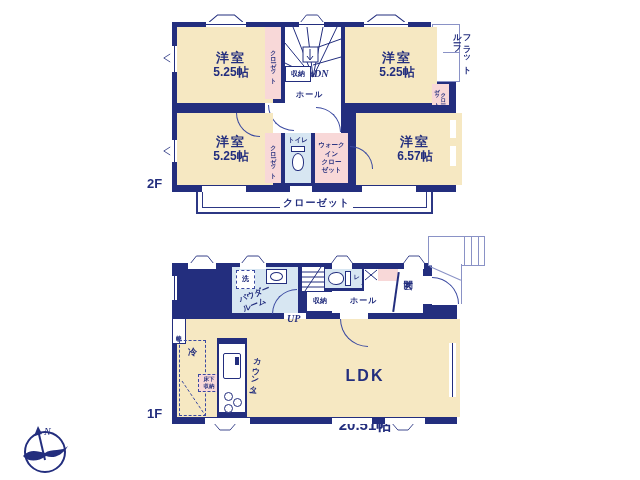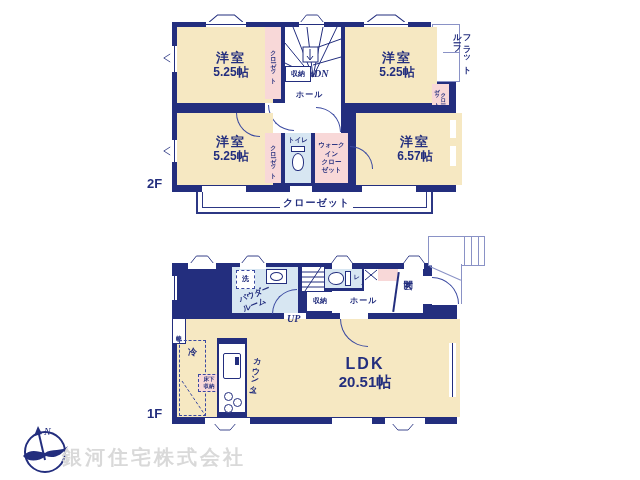--- a/index.html
+++ b/index.html
@@ -230,21 +230,21 @@
   <div class="abs white" style="left:364px;top:281px;width:38px;height:12px;"></div>
 
   <div class="abs white" style="left:332px;top:291px;width:66px;height:22px;"></div>
   <div class="abs lbl" style="left:350px;top:296px;font-size:8px;font-weight:600;letter-spacing:1px;">ホール</div>
   <div class="abs white" style="left:398px;top:269px;width:25px;height:44px;"></div>
   <div class="abs" style="left:395px;top:272px;width:1.5px;height:40px;background:#232e7e;transform:rotate(8deg);"></div>
   <div class="abs lbl vtext" style="left:403px;top:273px;height:36px;font-size:9px;font-weight:600;">玄関</div>
   <div class="abs white" style="left:423px;top:276px;width:9px;height:28px;"></div>
 
   <div class="abs room" style="left:177px;top:319px;width:271px;height:98px;"></div>
-  <div class="abs lbl ctr" style="left:310px;top:355px;width:110px;">
+  <div class="abs lbl ctr" style="left:310px;top:367px;width:110px;gap:31px;">
     <span style="font-size:16px;font-weight:600;letter-spacing:2px;">LDK</span>
     <span style="font-size:15px;font-weight:600;">20.51帖</span>
   </div>
   <div class="arc bl" style="left:340px;top:319px;width:27px;height:27px;"></div>
   <div class="abs winH" style="left:340px;top:313px;width:28px;height:6px;background:#fff;"></div>
 
   <div class="abs white ctr" style="left:172px;top:318px;width:14px;height:26px;border:1.5px solid #232e7e;box-sizing:border-box;">
     <span class="lbl vtext" style="font-size:5.5px;font-weight:600;">収納</span>
   </div>
 
@@ -318,15 +318,14 @@
 
   <div class="abs" style="left:18px;top:422px;width:54px;height:54px;">
     <svg width="54" height="54" viewBox="0 0 54 54">
       <circle cx="27" cy="30" r="20" fill="none" stroke="#232e7e" stroke-width="2"></circle>
       <line x1="27" y1="38" x2="20" y2="8" stroke="#232e7e" stroke-width="2"></line>
       <polygon points="20,4 16,14 24,12" fill="#232e7e"></polygon>
       <text x="26" y="13" font-size="10" font-style="italic" font-family="Liberation Serif, serif" fill="#232e7e">N</text>
       <path d="M5,34 C13,26 20,30 27,31 C33,26 45,30 50,24 C44,34 35,37 28,34 C20,40 10,40 5,34 Z" fill="#232e7e"></path>
     </svg>
   </div>
-  <div class="abs" style="left:62px;top:444px;font-size:20px;font-weight:700;letter-spacing:3px;color:#d9d9d9;">銀河住宅株式会社</div>
 
 </div>
 
 </body></html>

